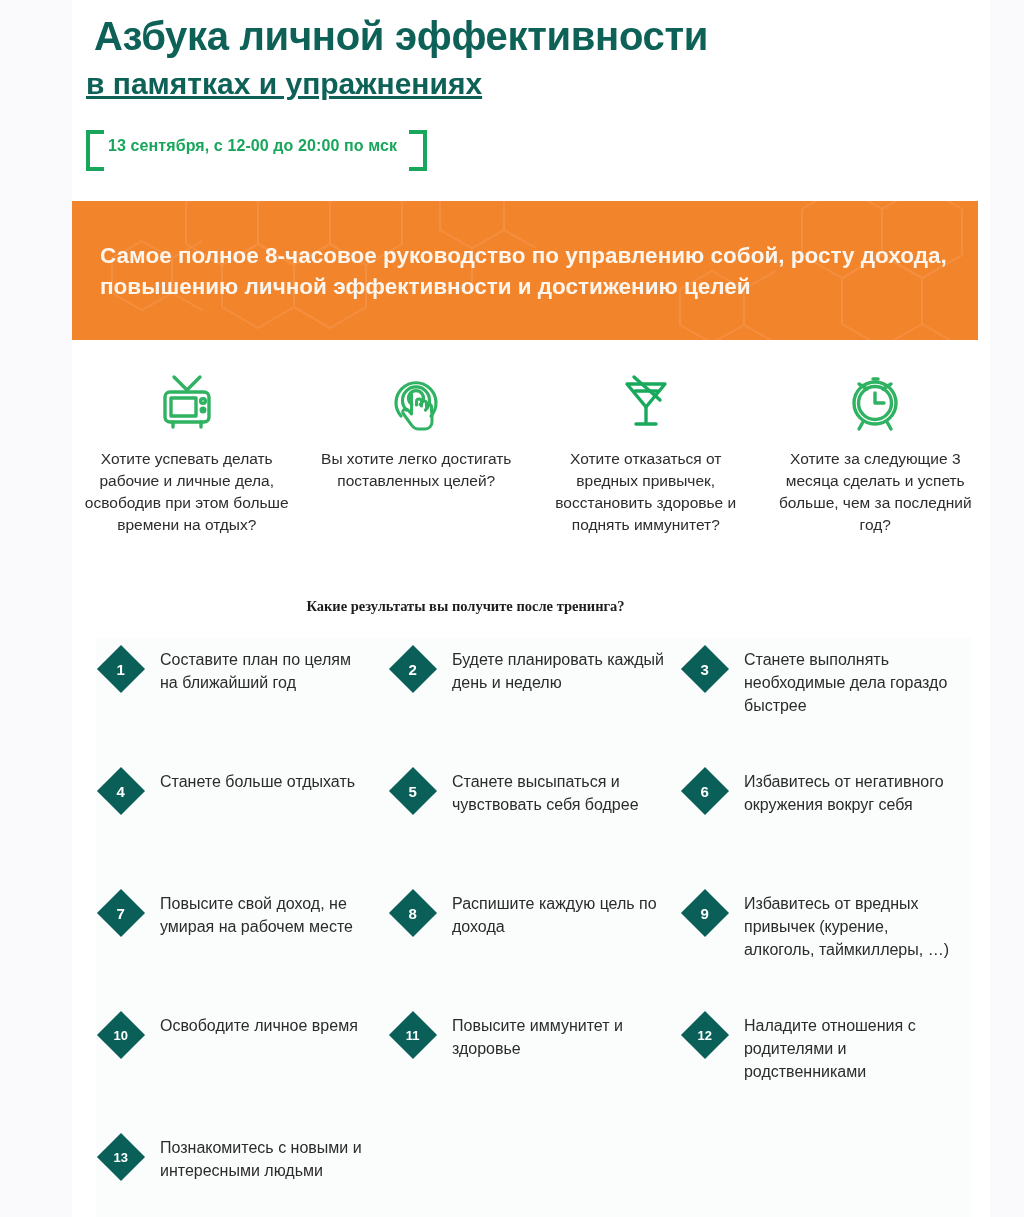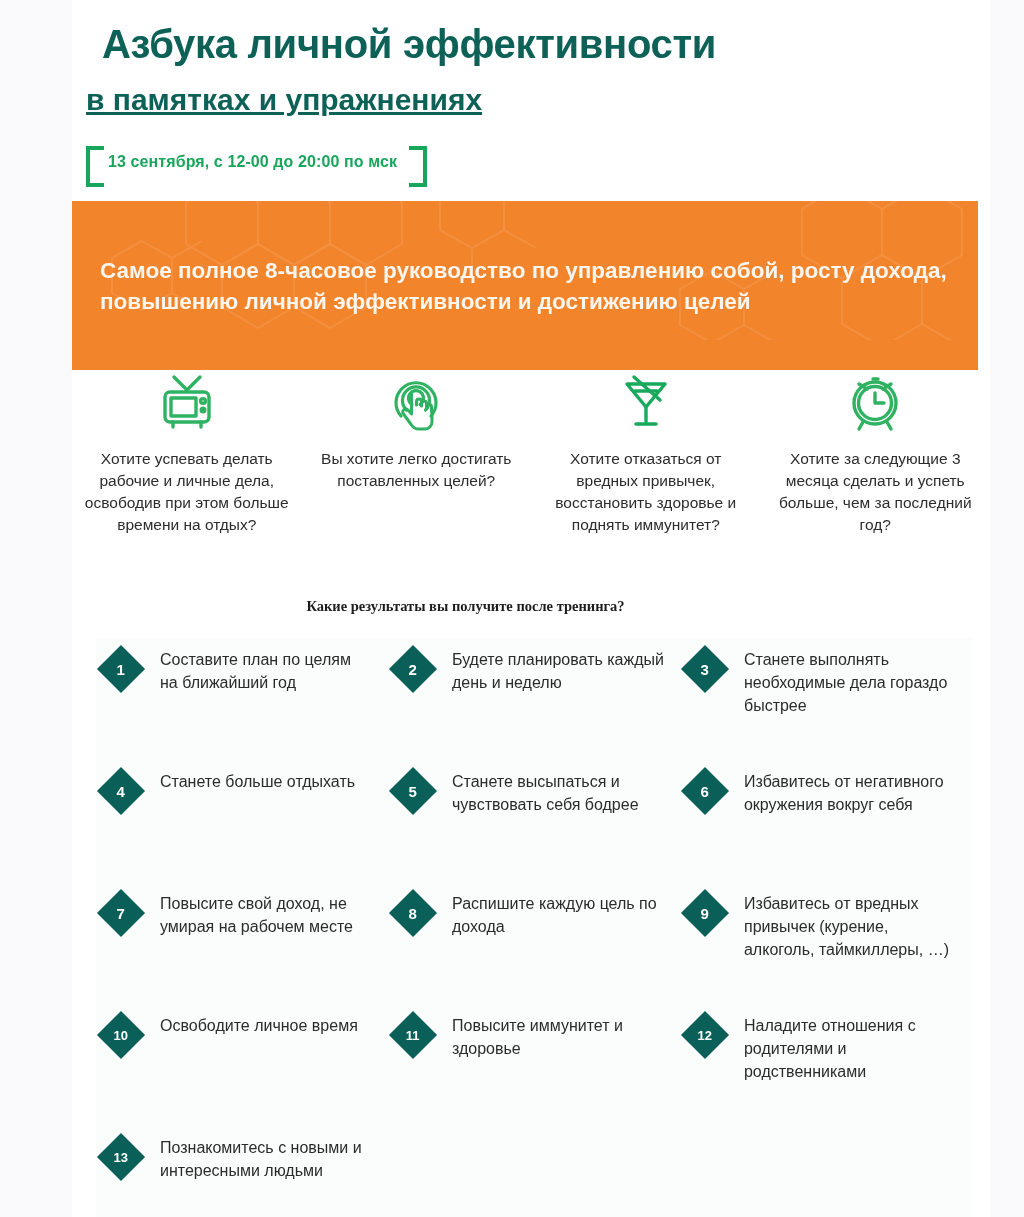--- a/index.html
+++ b/index.html
@@ -47,21 +47,21 @@
     left: 86px;
     top: 6px;
     width: 900px;
   }
   .title-main {
     font-size: 40px;
     font-weight: 700;
     color: #0d6157;
     letter-spacing: -0.3px;
     line-height: 1.12;
-    margin: 16px;
+    margin: 8px;
     white-space: nowrap;
   }
   .title-sub {
     font-size: 30px;
     font-weight: 700;
     color: #0d6157;
     line-height: 1.15;
     margin: 6px 0 0 0;
     white-space: nowrap;
     text-decoration: underline;
@@ -97,21 +97,21 @@
     white-space: nowrap;
     letter-spacing: 0.1px;
   }
 
   
   .banner {
     position: absolute;
     left: 72px;
     top: 201px;
     width: 906px;
-    height: 169px;
+    height: 139px;
     background: #f2842c;
     overflow: hidden;
   }
   .banner-pattern {
     position: absolute;
     inset: 0;
     opacity: 0.5;
   }
   .banner-text {
     position: absolute;

